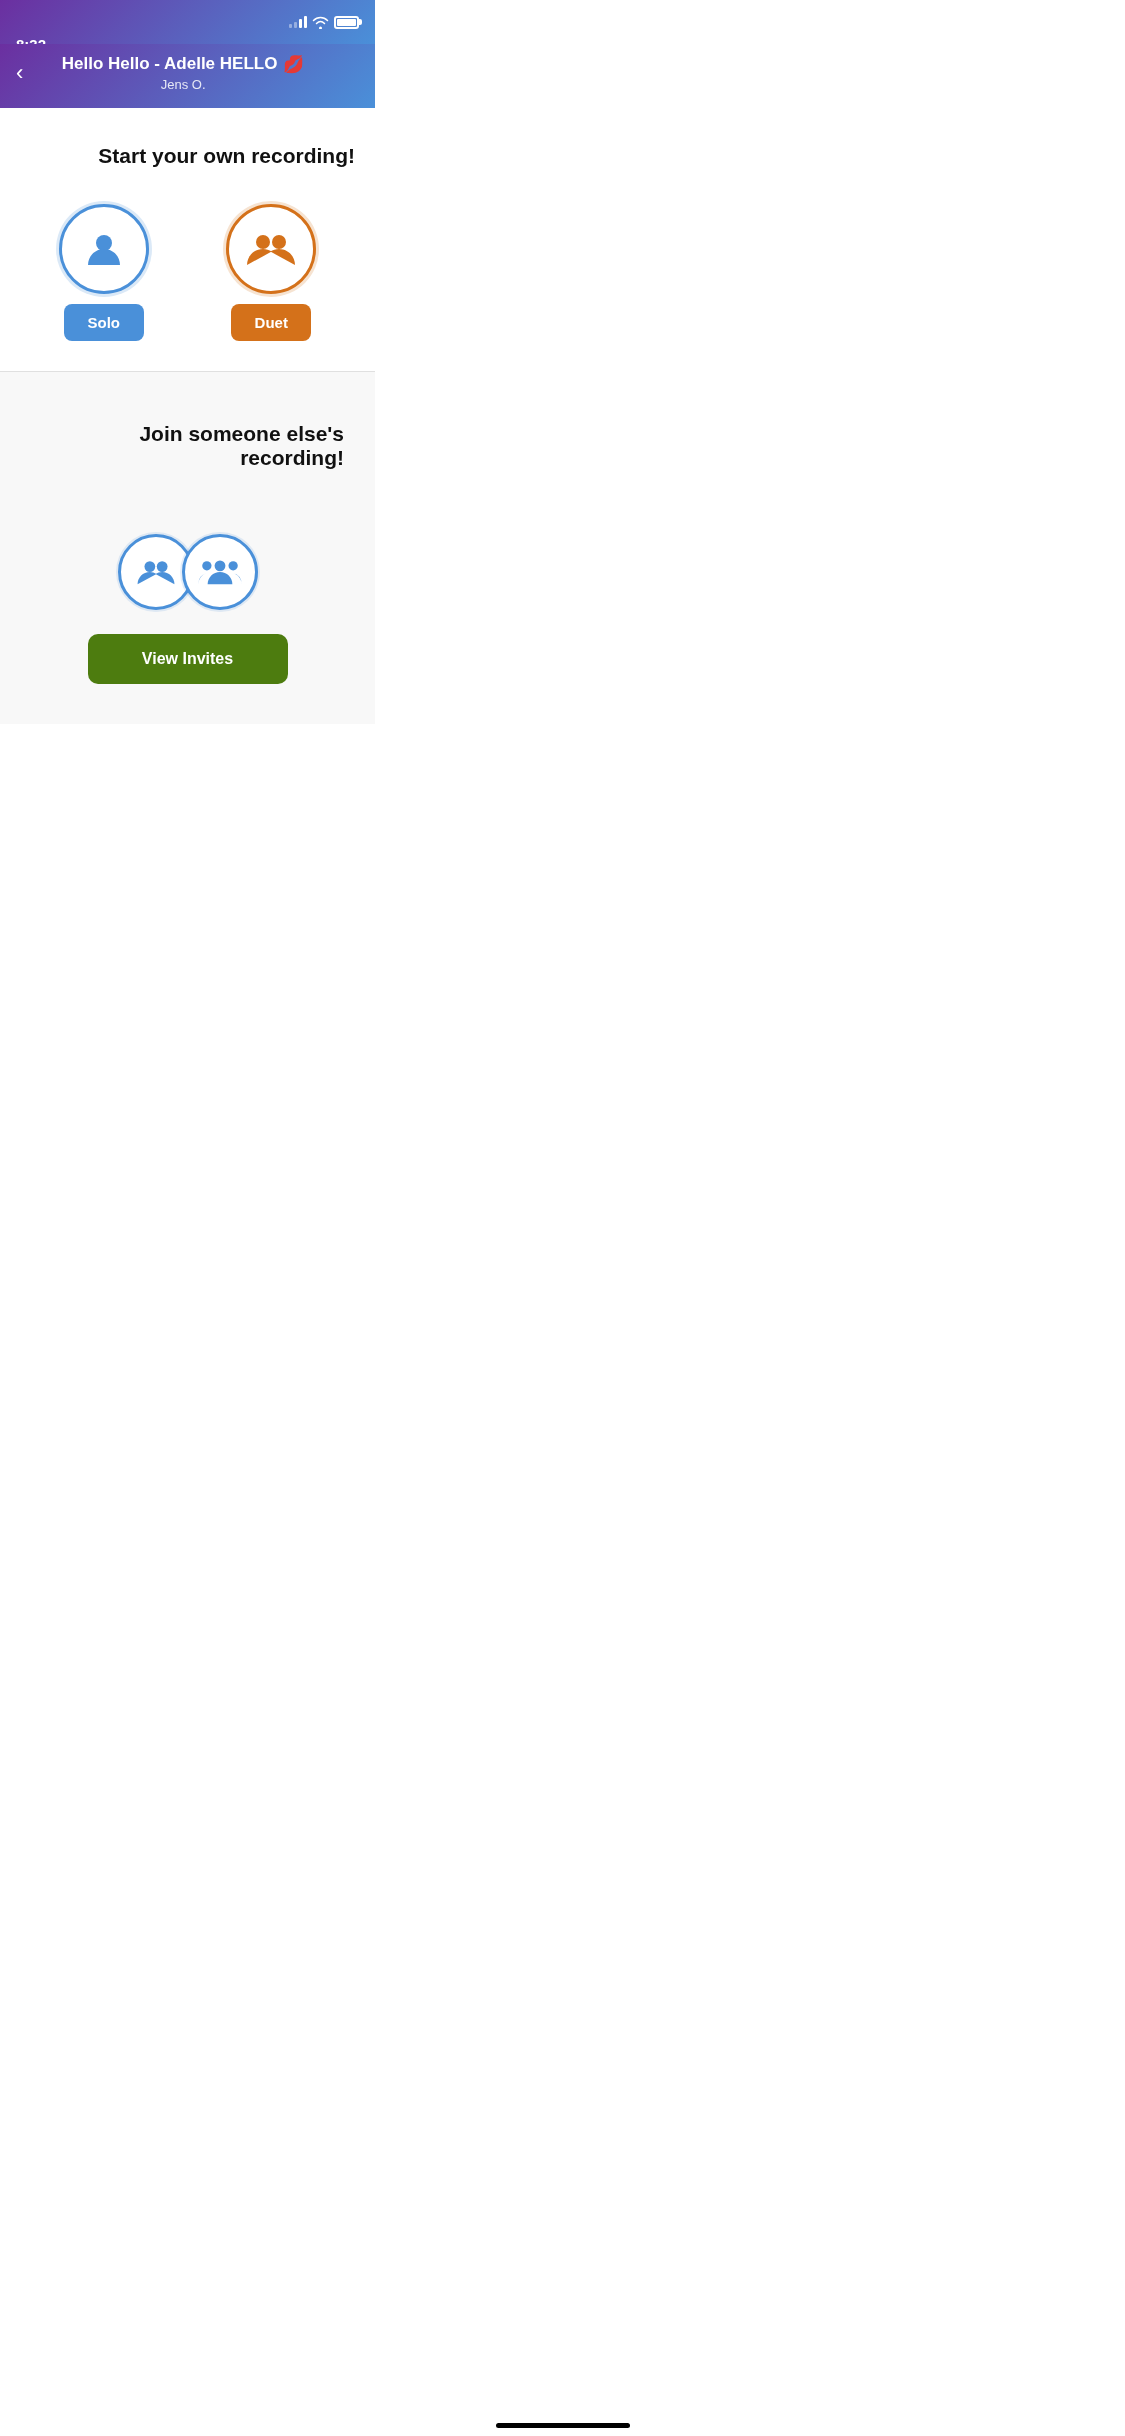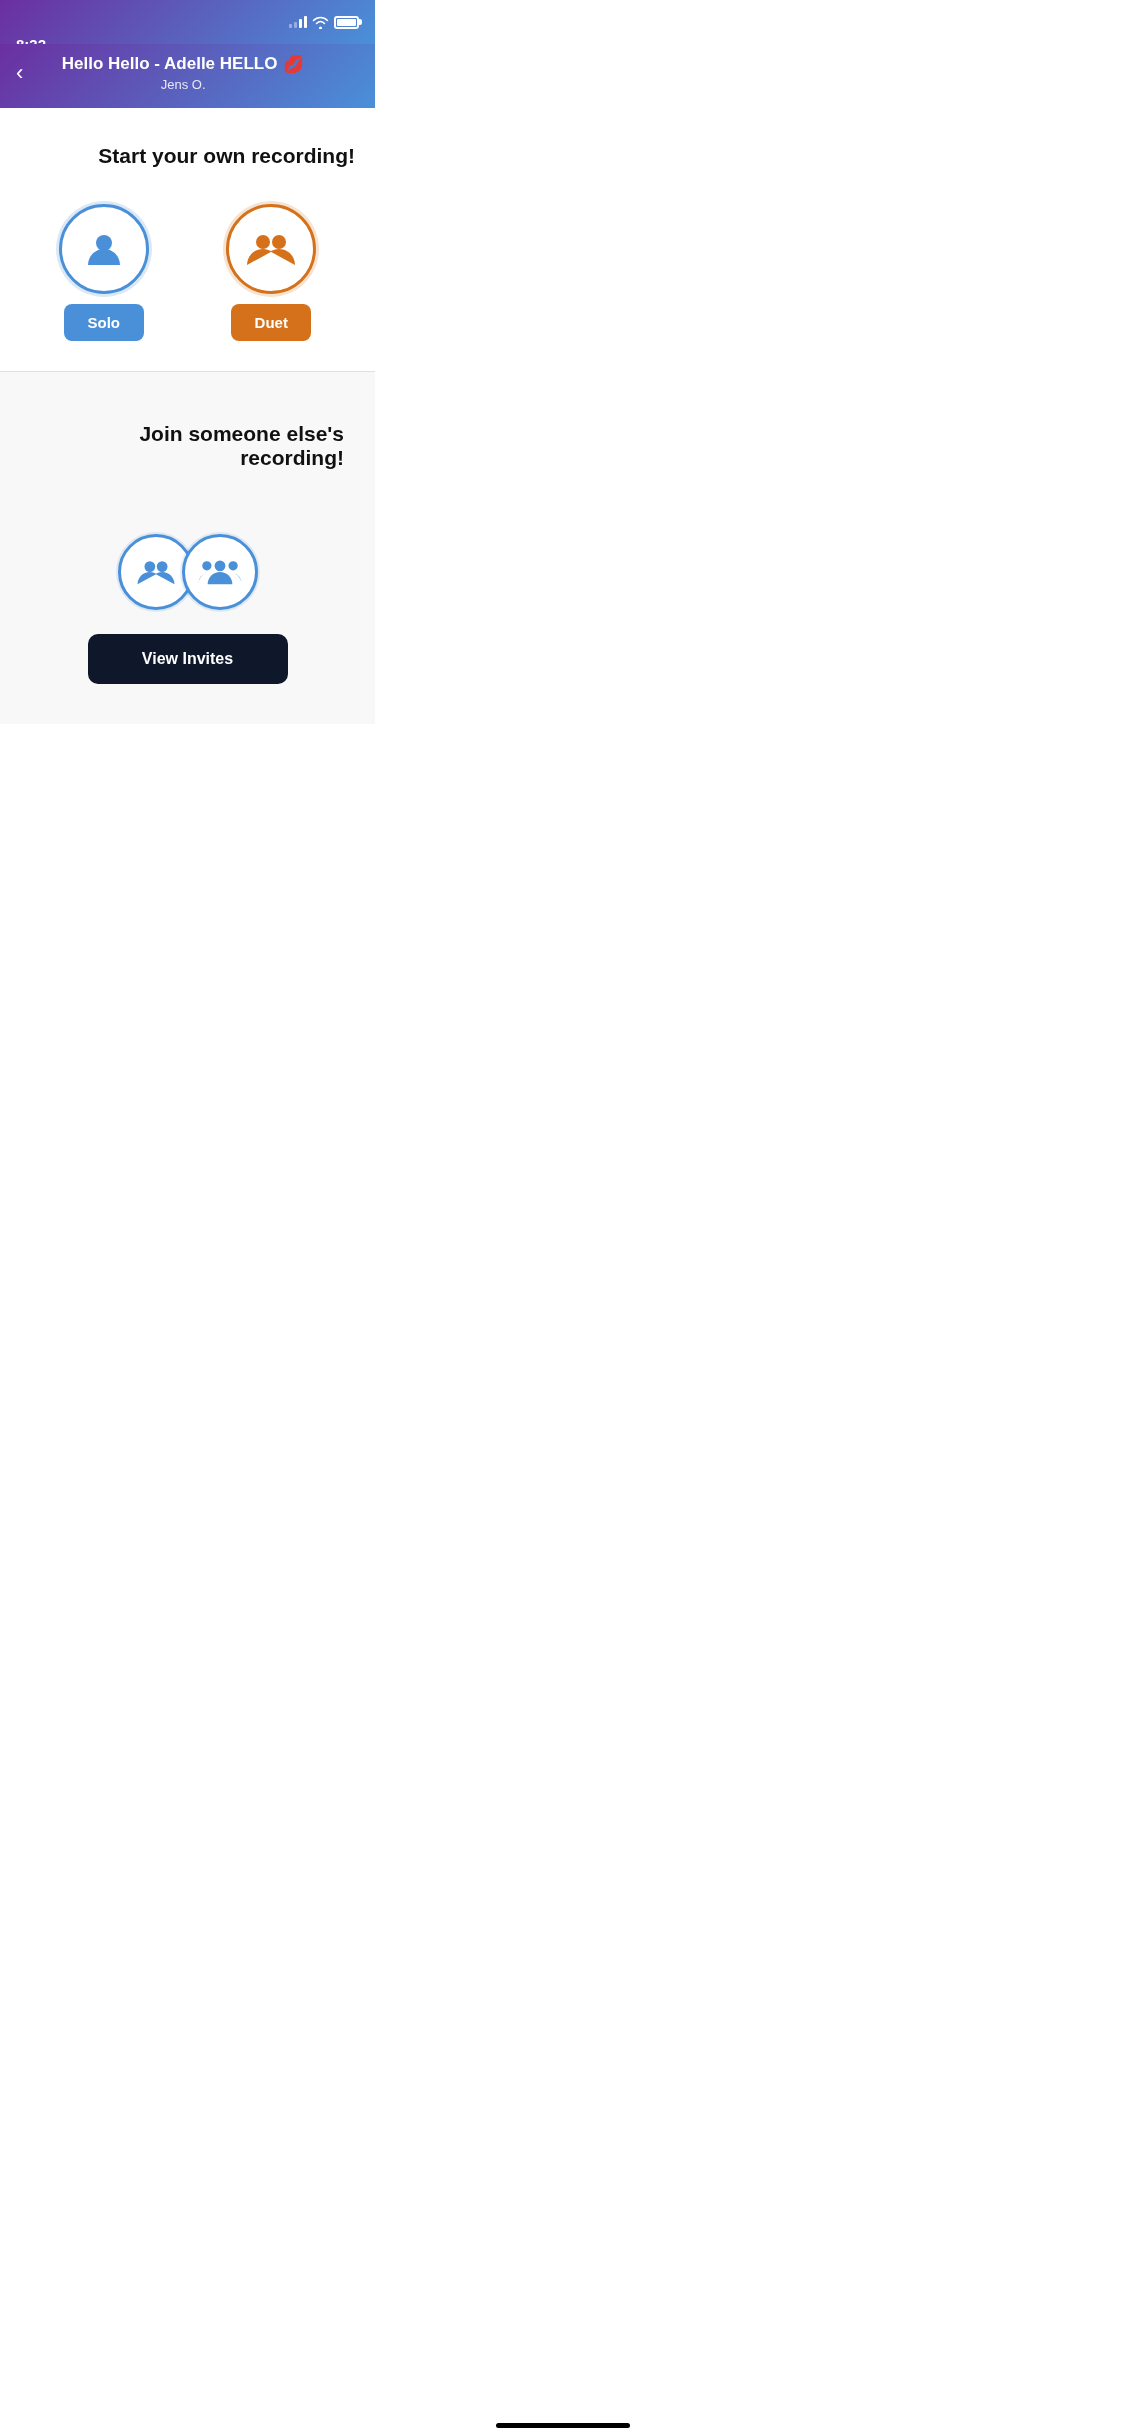--- a/index.html
+++ b/index.html
@@ -200,21 +200,21 @@
       display: flex;
       align-items: center;
       justify-content: center;
       background: #fff;
       box-shadow: 0 0 0 2px rgba(74,144,217,0.15);
     }
     .join-circle:not(:first-child) {
       margin-left: -12px;
     }
     .view-invites-btn {
-      background: #0f172a;
+      background: #4d7c0f;
       color: #fff;
       font-size: 16px;
       font-weight: 700;
       padding: 16px 40px;
       border-radius: 10px;
       border: none;
       cursor: pointer;
       min-width: 200px;
       text-align: center;
     }

